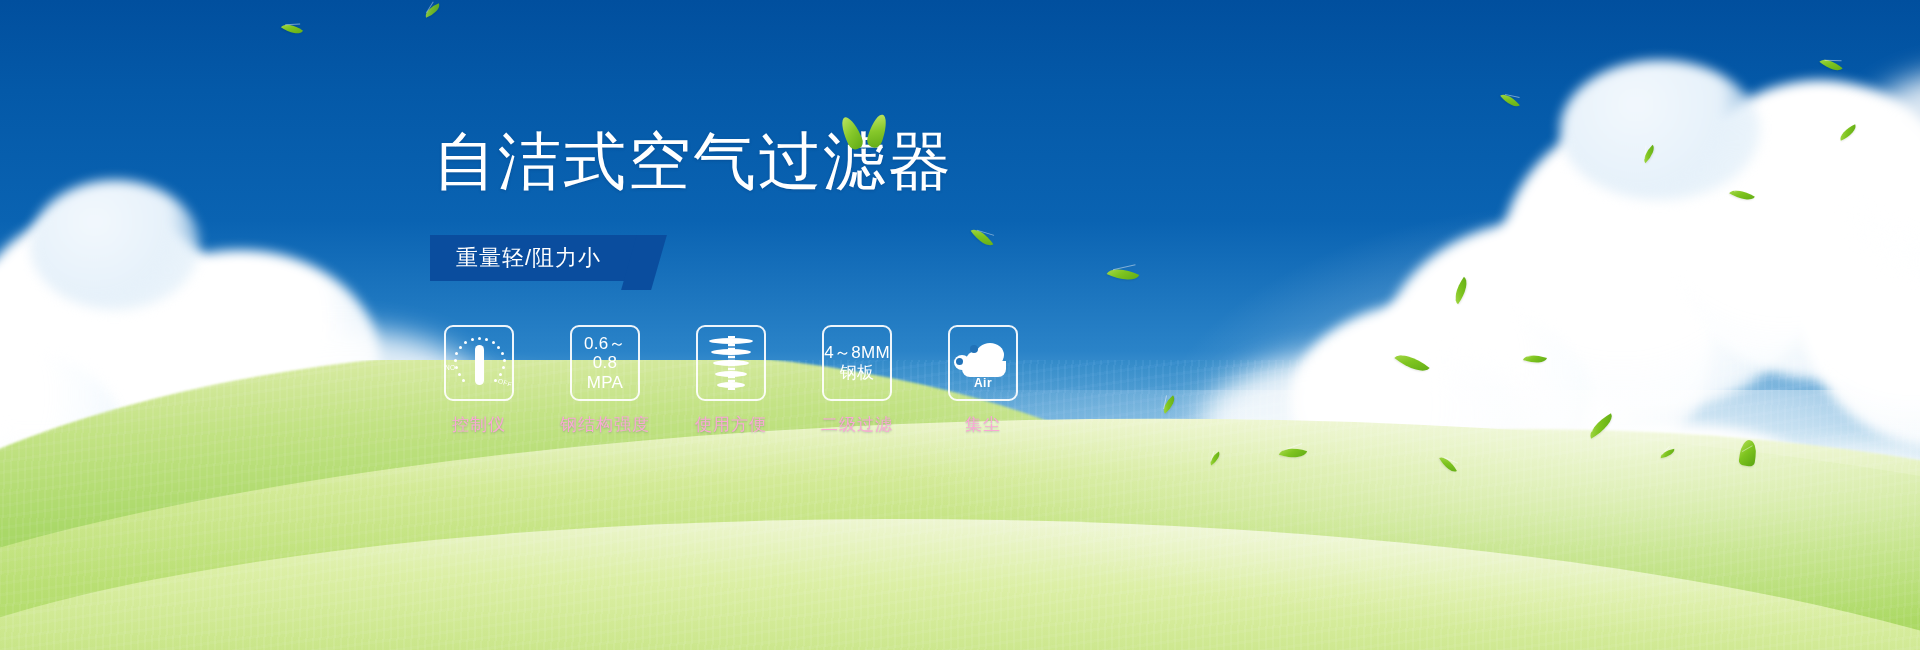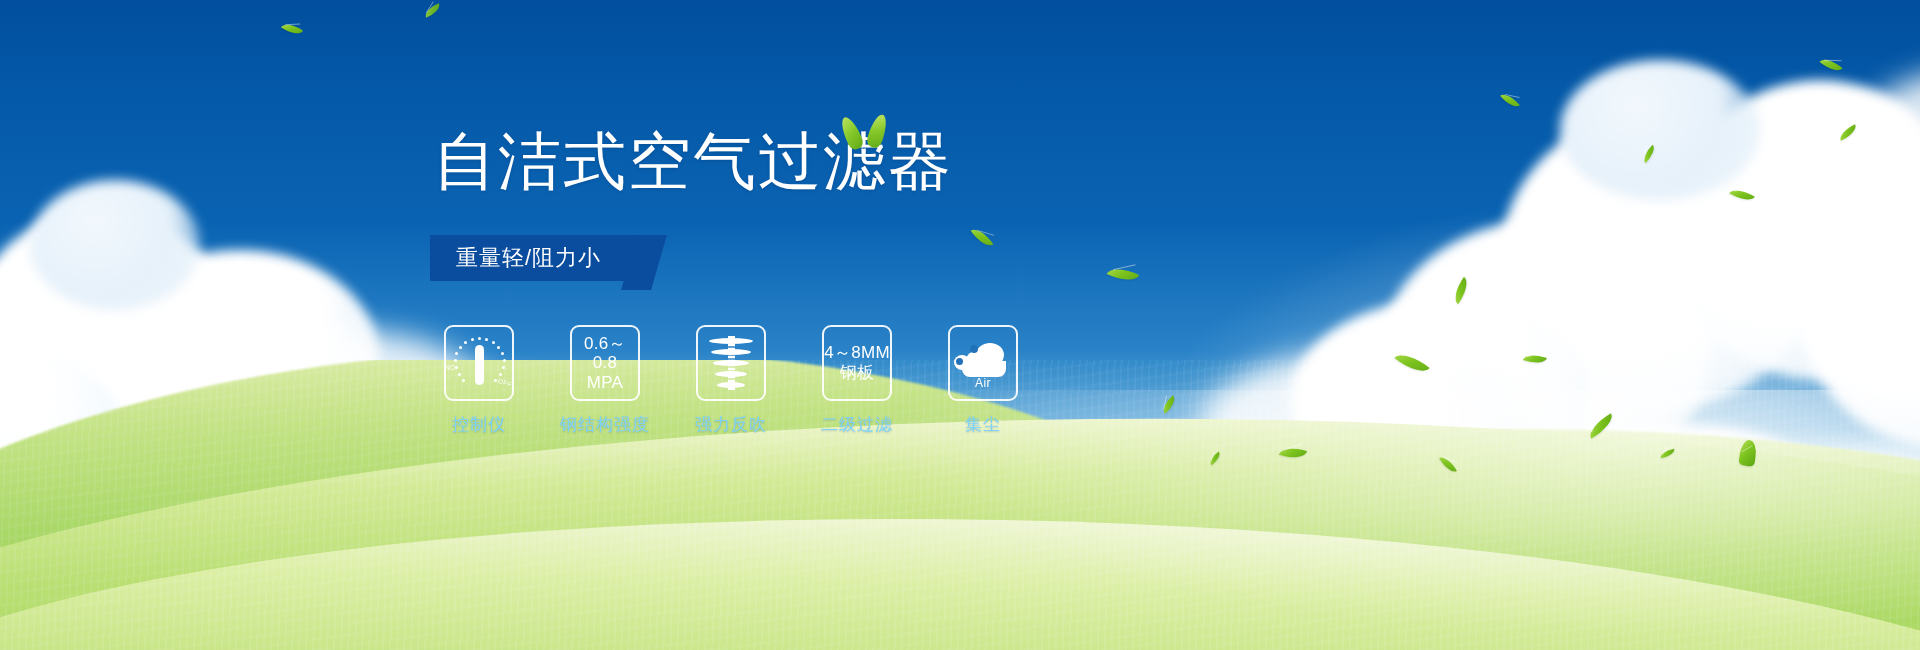--- a/index.html
+++ b/index.html
@@ -167,21 +167,21 @@
     width:70px;height:76px;border:2px solid rgba(255,255,255,.92);
     border-radius:9px;display:flex;align-items:center;justify-content:center;
     box-sizing:border-box;
   }
   .feature-text{
     color:#ffffff;font-size:17px;line-height:1.15;text-align:center;font-weight:400;
     letter-spacing:.3px;
   }
   .feature-text .ln{display:block;}
   .feature-caption{
-    margin-top:12px;color:#7dd3fc;font-size:17px;letter-spacing:1px;white-space:nowrap;
+    margin-top:12px;color:#f9a8d4;font-size:17px;letter-spacing:1px;white-space:nowrap;
     text-shadow:0 1px 2px rgba(0,40,90,.22);
   }
 
   
   .gauge{position:relative;width:70px;height:60px;}
   .gauge .dot{position:absolute;width:3.4px;height:3.4px;border-radius:50%;background:#fff;}
   .gauge .needle{
     position:absolute;left:50%;top:12px;width:9px;height:40px;margin-left:-4.5px;
     background:#fff;border-radius:5px;
   }
@@ -199,21 +199,21 @@
     position:absolute;left:50%;top:2px;width:7px;height:54px;margin-left:-3.5px;
     background:repeating-linear-gradient(to bottom,#fff 0 2px,rgba(255,255,255,.25) 2px 4px);
   }
 
   
   .airico{position:relative;width:62px;height:52px;}
   .airico .c{position:absolute;background:#fff;border-radius:50%;}
   .airico .base{position:absolute;left:10px;bottom:12px;width:44px;height:16px;background:#fff;border-radius:0 0 8px 8px;}
   .airico .air{
     position:absolute;left:0;right:0;bottom:-1px;text-align:center;
-    font-size:12px;color:#fff;letter-spacing:.5px;
+    font-size:12px;color:#fff;letter-spacing:.5px;font-weight:bold;
   }
   .airico .cut{position:absolute;background:#2172b8;border-radius:50%;}
 </style>
 </head>
 <body>
 
 <div class="banner">
 
   <div class="sky"></div>
 
@@ -343,21 +343,21 @@
         <div class="feature-box">
           <div class="blow">
             <div class="stem"></div>
             <div class="ring" style="top:4px; width:44px;"></div>
             <div class="ring" style="top:15px;width:40px;"></div>
             <div class="ring" style="top:26px;width:36px;"></div>
             <div class="ring" style="top:37px;width:32px;"></div>
             <div class="ring" style="top:48px;width:28px;"></div>
           </div>
         </div>
-        <div class="feature-caption">强力反吹</div>
+        <div class="feature-caption">使用方便</div>
       </div>
 
       <div class="feature">
         <div class="feature-box">
           <div class="feature-text">
             <span class="ln">4～8MM</span>
             <span class="ln">钢板</span>
           </div>
         </div>
         <div class="feature-caption">二级过滤</div>

